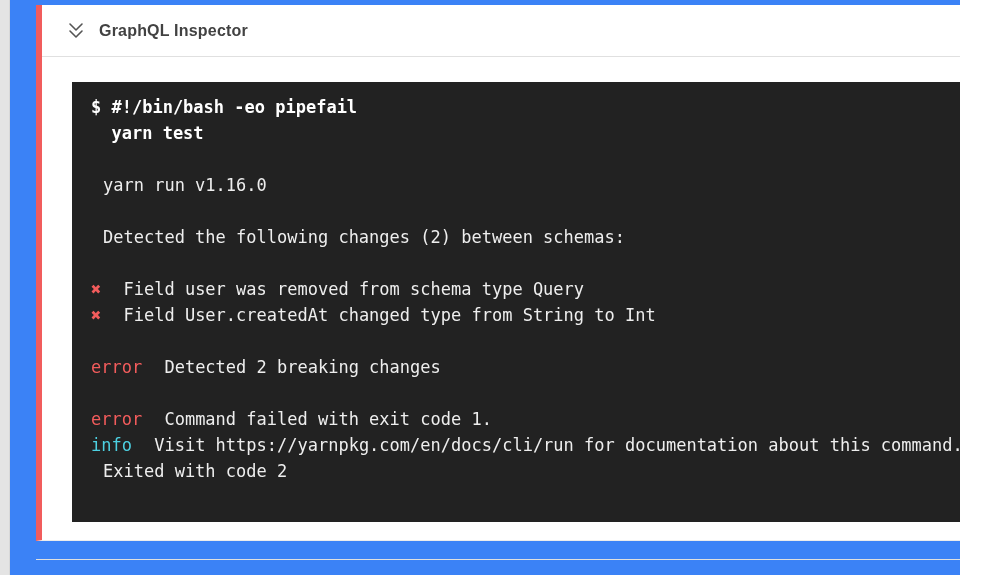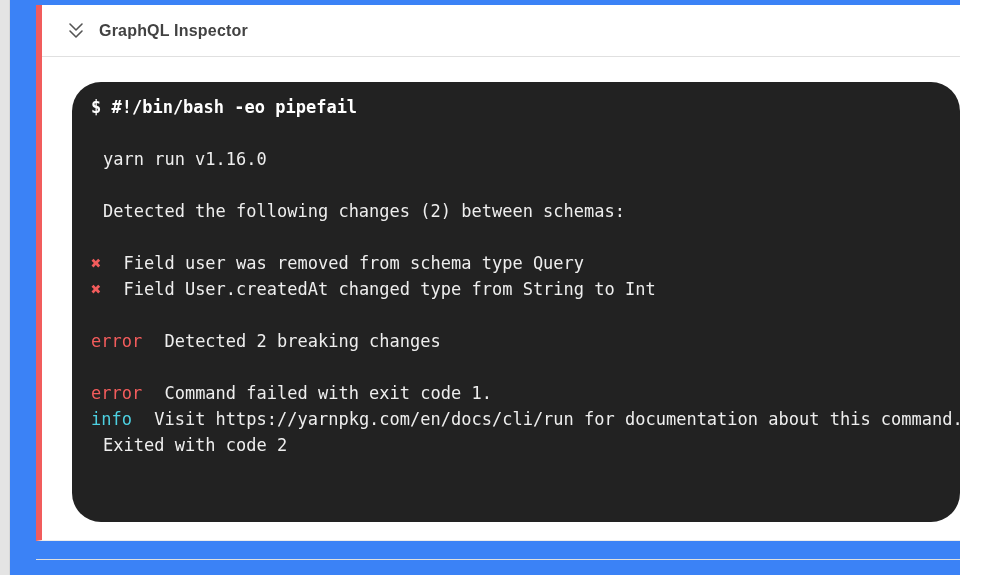--- a/index.html
+++ b/index.html
@@ -54,21 +54,20 @@
     letter-spacing: 0.2px;
   }
   .terminal {
     position: absolute;
     left: 30px; right: 0;
     top: 77px;
     height: 440px;
     background: var(--term-bg, #222222);
     padding: 12px 12px 12px 19px;
     overflow: hidden;
-    border-radius: 29px;
   }
   .term-line {
     font-family: "DejaVu Sans Mono", monospace;
     font-size: 17px;
     line-height: 26px;
     height: 26px;
     white-space: pre;
     color: var(--term-text, #eeeeee);
   }
   .seg-normal { color: var(--term-text, #eeeeee); margin-left: 12px; }
@@ -98,20 +97,21 @@
         <svg width="22" height="20" viewBox="0 0 22 20" fill="none" xmlns="http://www.w3.org/2000/svg">
           <polyline points="5,3 11,9 17,3" stroke="#555555" stroke-width="1.6" fill="none" stroke-linecap="round" stroke-linejoin="round"></polyline>
           <polyline points="5,10 11,16 17,10" stroke="#555555" stroke-width="1.6" fill="none" stroke-linecap="round" stroke-linejoin="round"></polyline>
         </svg>
       </span>
       <span class="step-title">GraphQL Inspector</span>
     </div>
 
     <div class="terminal">
         <div class="term-line"><span class="seg-bold">$ #!/bin/bash -eo pipefail</span></div>
+        <div class="term-line"><span class="seg-bold">  yarn test</span></div>
         <div class="term-line"> </div>
         <div class="term-line"><span class="seg-normal">yarn run v1.16.0</span></div>
         <div class="term-line"> </div>
         <div class="term-line"><span class="seg-normal">Detected the following changes (2) between schemas:</span></div>
         <div class="term-line"> </div>
         <div class="term-line"><span class="seg-red">✖</span><span class="seg-normal"> Field user was removed from schema type Query</span></div>
         <div class="term-line"><span class="seg-red">✖</span><span class="seg-normal"> Field User.createdAt changed type from String to Int</span></div>
         <div class="term-line"> </div>
         <div class="term-line"><span class="seg-red">error</span><span class="seg-normal"> Detected 2 breaking changes</span></div>
         <div class="term-line"> </div>

